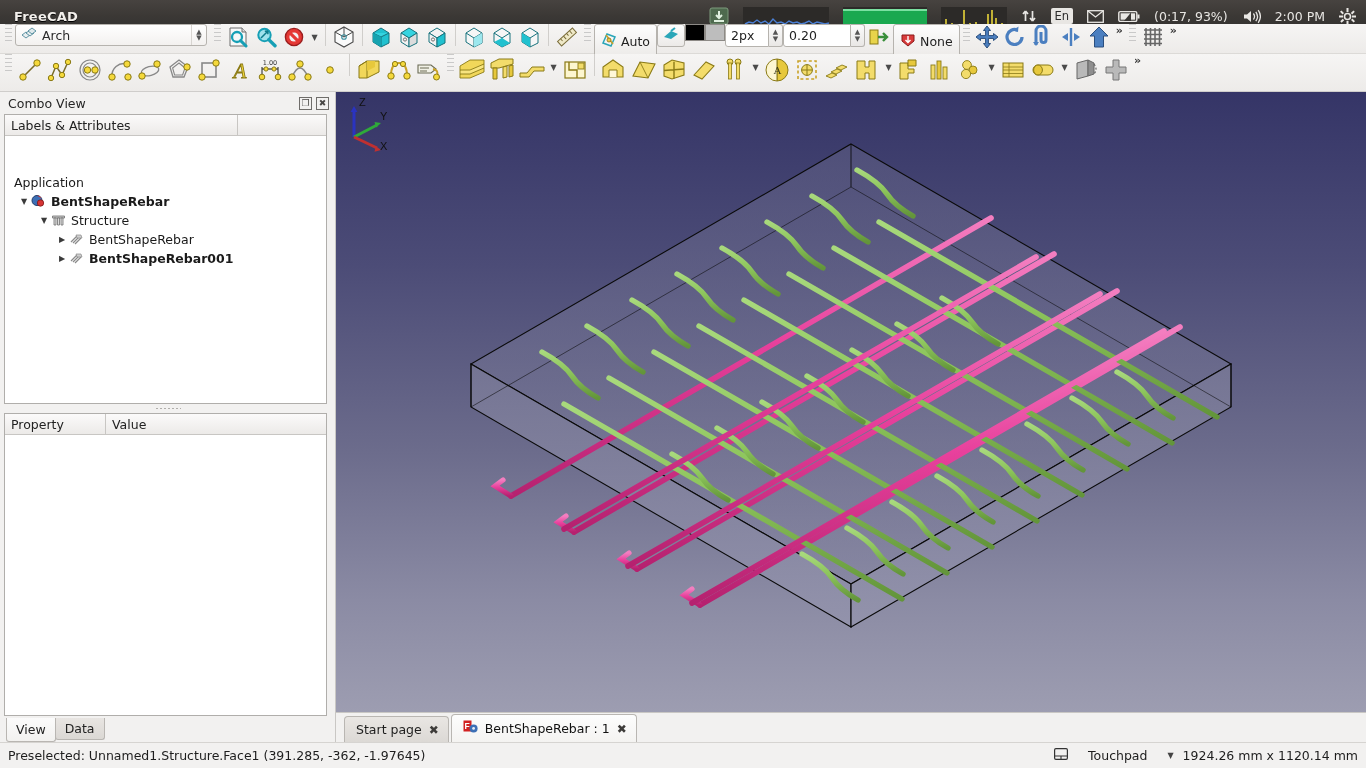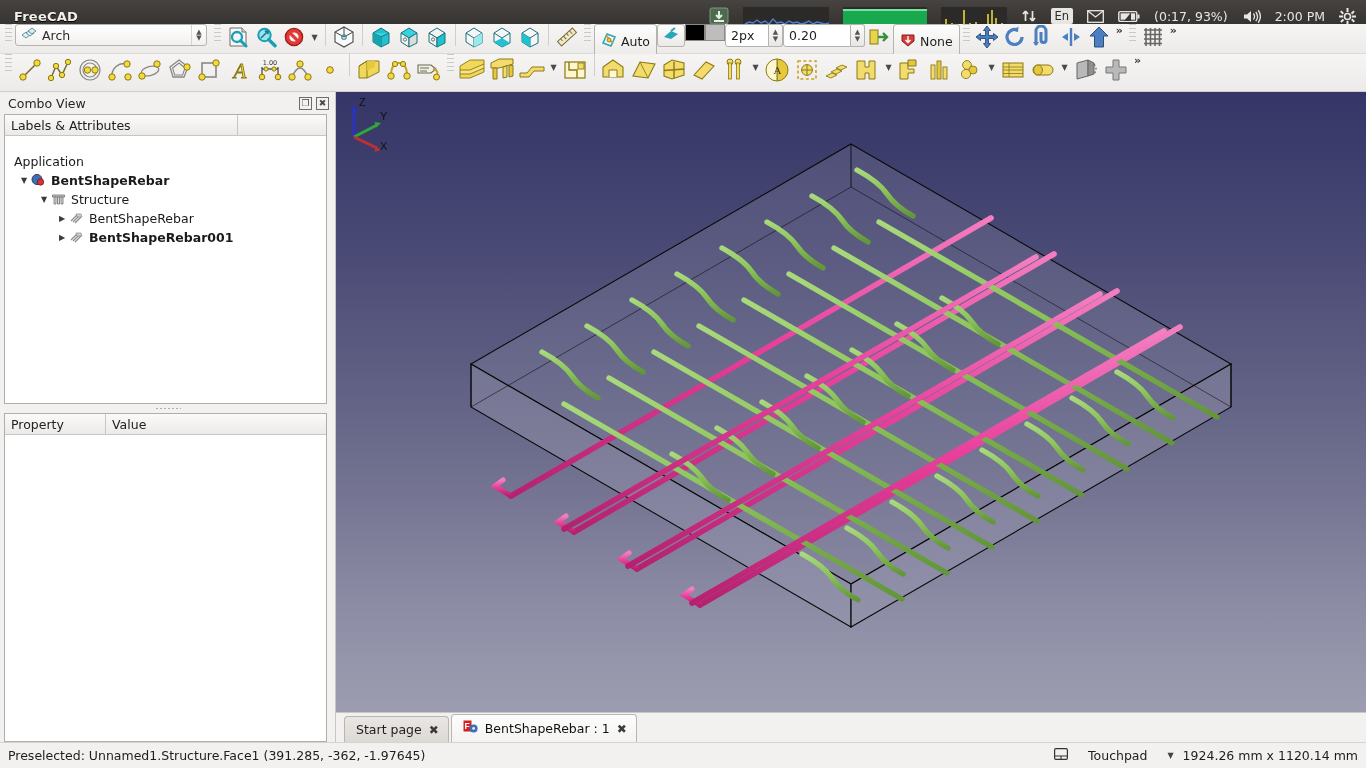--- a/index.html
+++ b/index.html
@@ -148,21 +148,21 @@
   #tree-header {
     display:flex; height:21px; background:linear-gradient(to bottom,#fbfafa,#eceae8);
     border-bottom:1px solid #c8c6c3; flex:0 0 auto;
   }
   #tree-header .th {
     display:flex; align-items:center; padding-left:6px; font-size:12.5px; color:#222;
     border-right:1px solid #c8c6c3;
   }
   #tree-header .th.c1 { width:233px; }
   #tree-header .th.c2 { flex:1; border-right:none;}
-  #tree-body { flex:1; overflow:hidden; padding-top:16px; background:#fff;}
+  #tree-body { flex:1; overflow:hidden; padding-top:1px; background:#fff;margin-top:36px;}
   .trow { display:flex; align-items:center; height:19px; font-size:12.5px; color:#1a1a1a; }
   .tgl { width:14px; text-align:center; color:#3a3a3a; font-size:8px; flex:0 0 auto;}
   .tlabel { margin-left:3px; }
   .bold { font-weight:bold; }
   .ico { width:16px; height:15px; flex:0 0 auto; margin-right:1px;}
 
   
   .splitter { height:9px; display:flex; align-items:center; justify-content:center; }
   .splitter i {
     display:block; width:26px; height:3px;
@@ -903,20 +903,24 @@
           </div>
 
         <div id="prop-wrap">
           <div id="prop-header">
             <div class="th p1">Property</div>
             <div class="th p2">Value</div>
           </div>
           <div id="prop-body"></div>
         </div>
 
+        <div id="vd-tabs">
+          <div class="vdtab active">View</div>
+          <div class="vdtab">Data</div>
+        </div>
       </div>
 
       <div id="right">
 
         <div id="view3d">
           <svg width="1030" height="600" viewBox="0 0 1030 600">
             <defs>
               <linearGradient id="slabTop" x1="0" y1="0" x2="0" y2="1">
                 <stop offset="0%" stop-color="#5f5f84"></stop>
                 <stop offset="100%" stop-color="#8787a2"></stop>

